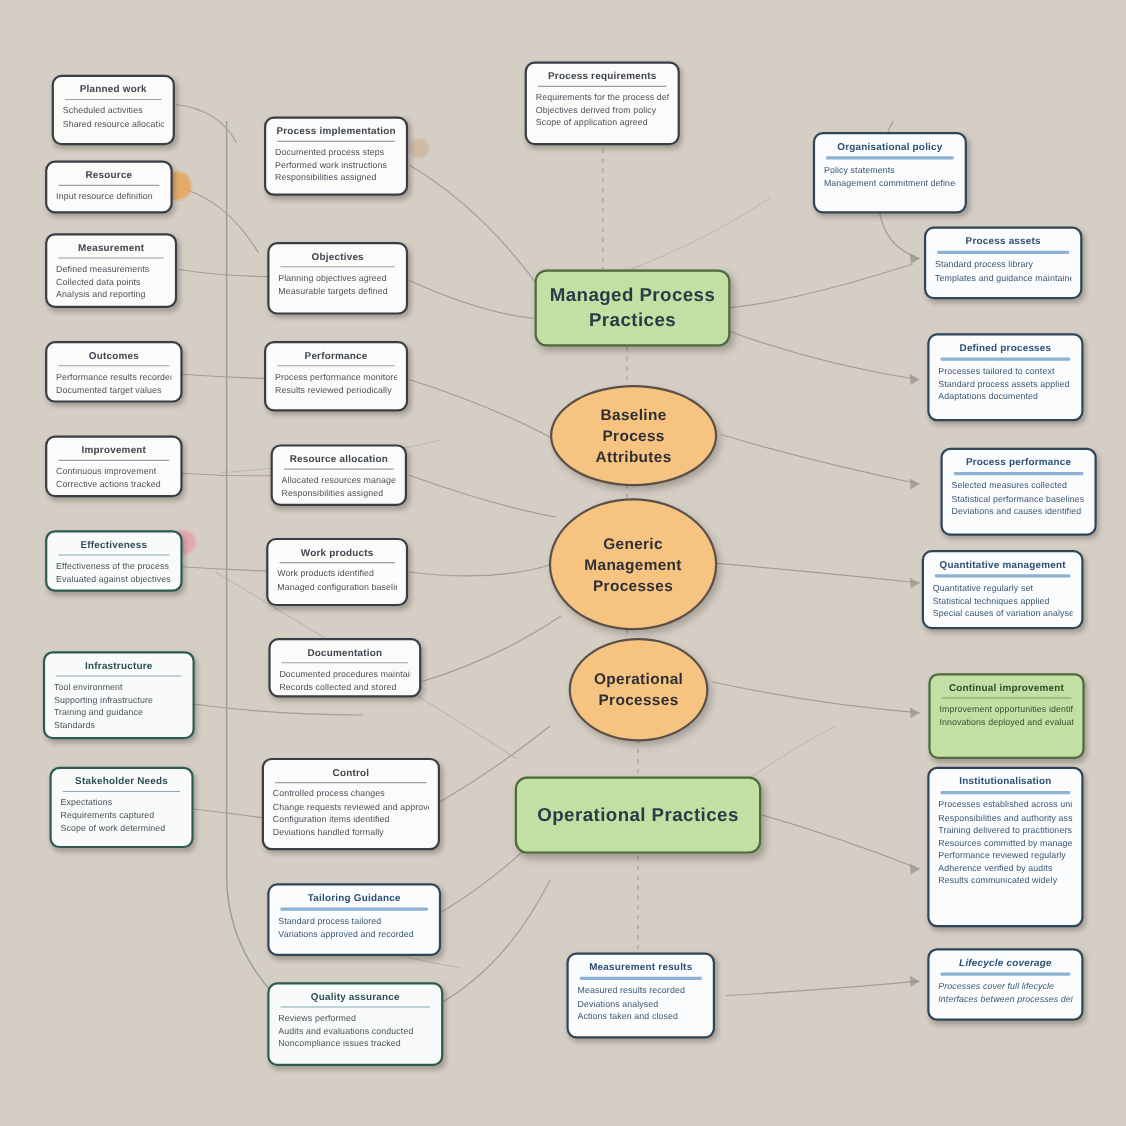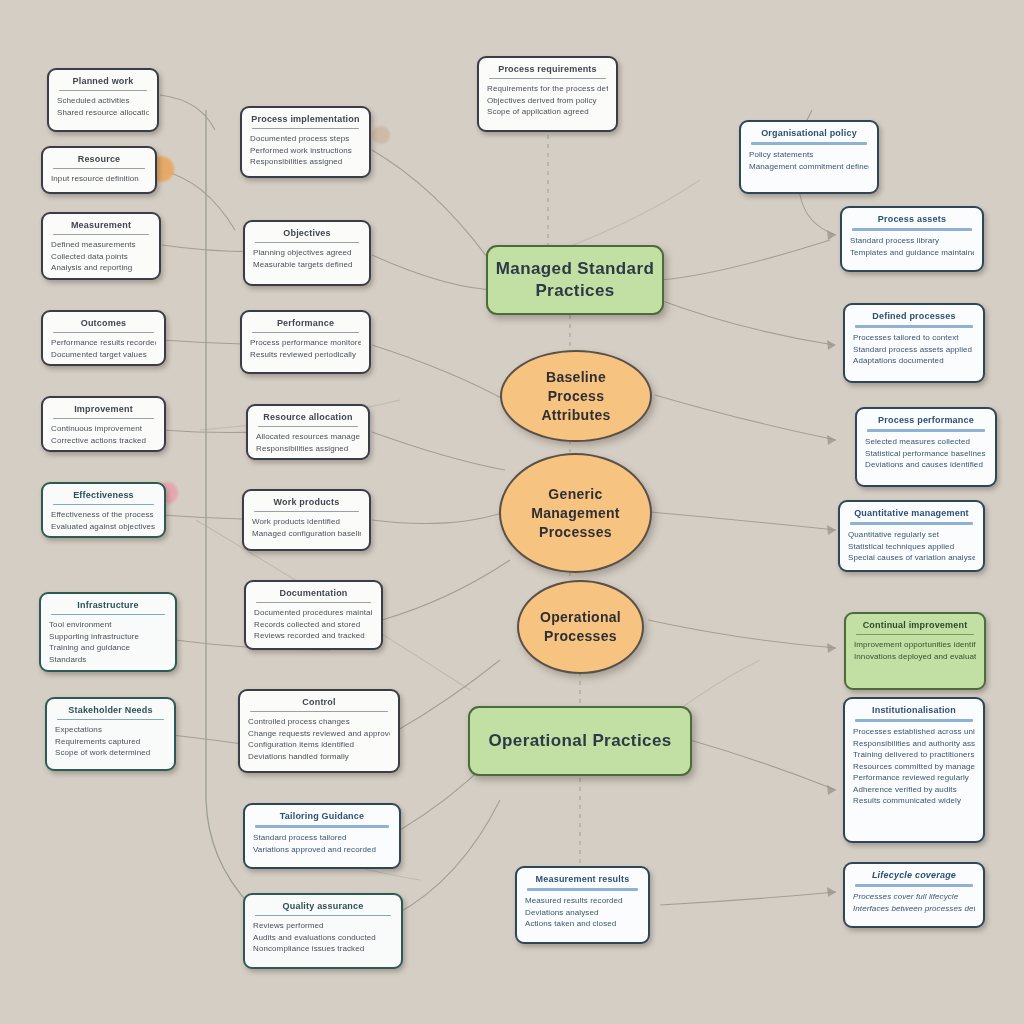--- a/index.html
+++ b/index.html
@@ -273,21 +273,21 @@
 
   <div class="node dark" style="left:242px;top:489px;width:129px;height:62px;">
     <span class="title">Work products</span>
     <div class="rule"></div>
     <div class="body">
       <span class="ln">Work products identified</span>
       <span class="ln">Managed configuration baselines</span>
     </div>
   </div>
 
-  <div class="node dark" style="left:244px;top:580px;width:139px;height:70px;">
+  <div class="node dark" style="left:244px;top:580px;width:139px;height:54px;">
     <span class="title">Documentation</span>
     <div class="rule"></div>
     <div class="body">
       <span class="ln">Documented procedures maintained</span>
       <span class="ln">Records collected and stored</span>
       <span class="ln">Reviews recorded and tracked</span>
     </div>
   </div>
 
   <div class="node dark" style="left:238px;top:689px;width:162px;height:84px;">
@@ -325,21 +325,21 @@
     <div class="rule"></div>
     <div class="body">
       <span class="ln">Requirements for the process defined</span>
       <span class="ln">Objectives derived from policy</span>
       <span class="ln">Scope of application agreed</span>
     </div>
   </div>
 
   <div class="pbox" style="left:486px;top:245px;width:178px;height:70px;">
     <div class="ptext">
-      <span>Managed Standard</span><br>
+      <span>Managed Process</span><br>
       <span>Practices</span>
     </div>
   </div>
 
   <div class="ell" style="left:500px;top:350px;width:152px;height:92px;">
     <div class="etext">
       <span>Baseline</span><br>
       <span>Process Attributes</span>
     </div>
   </div>

